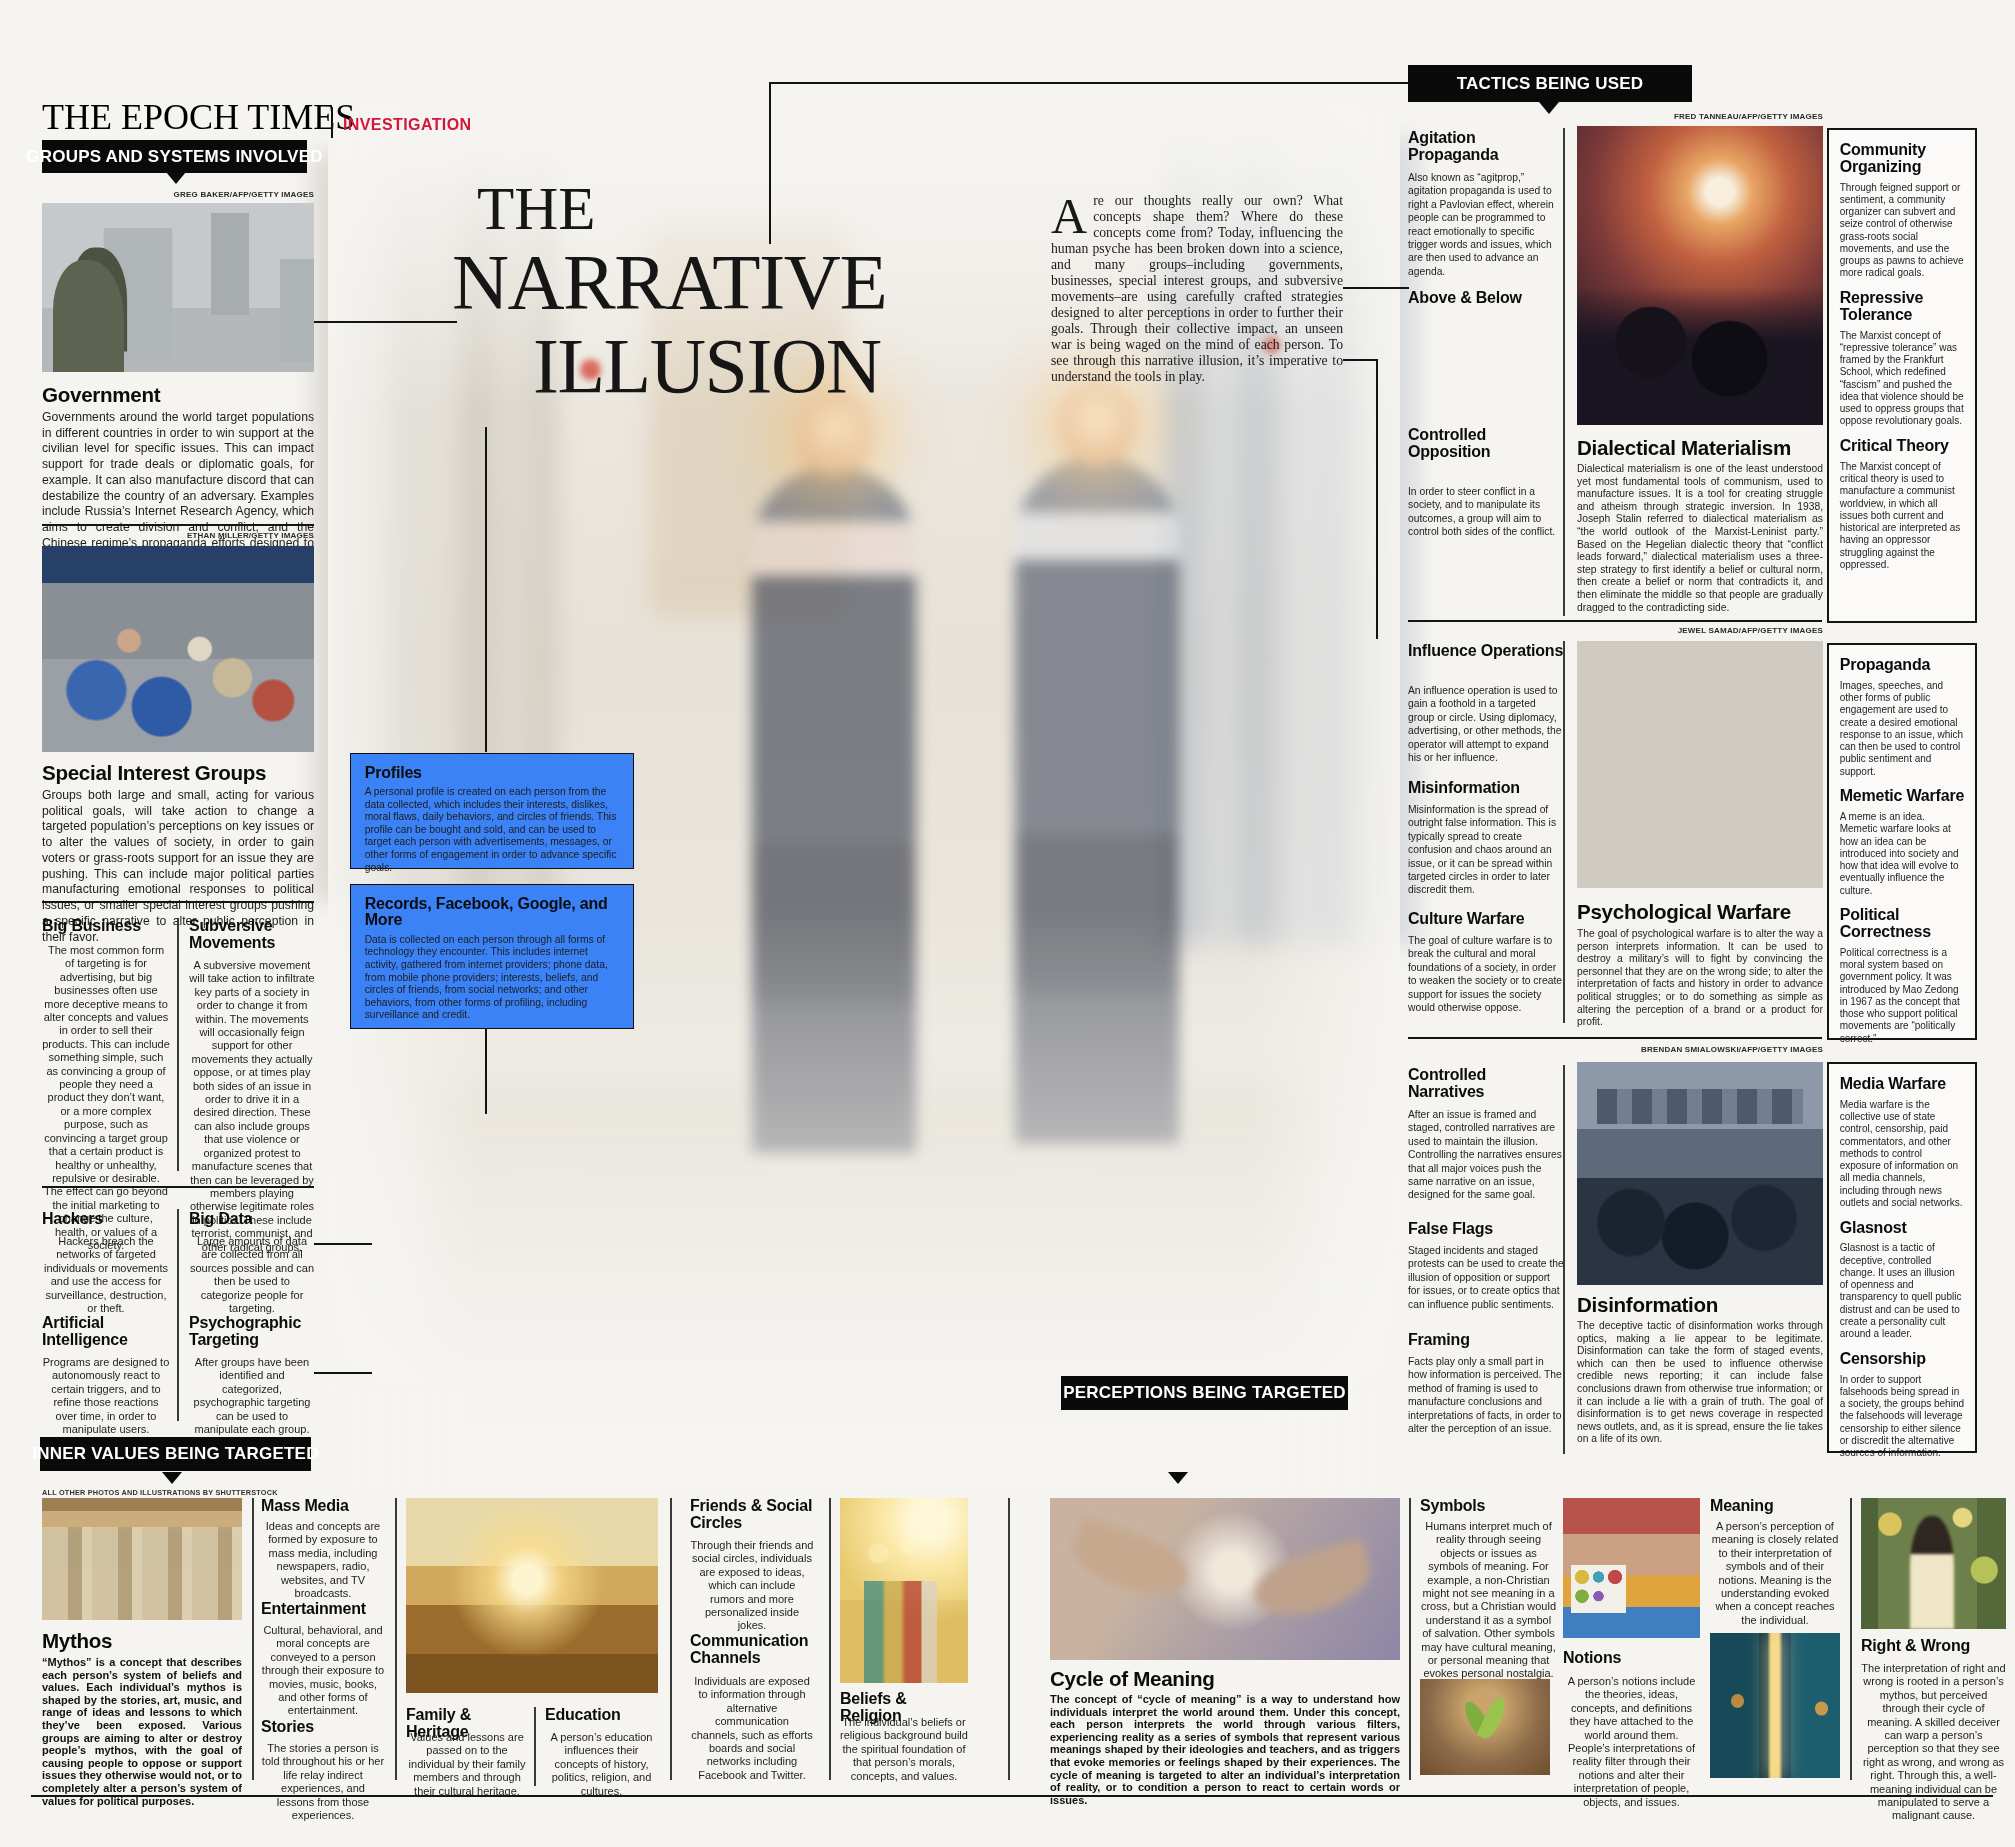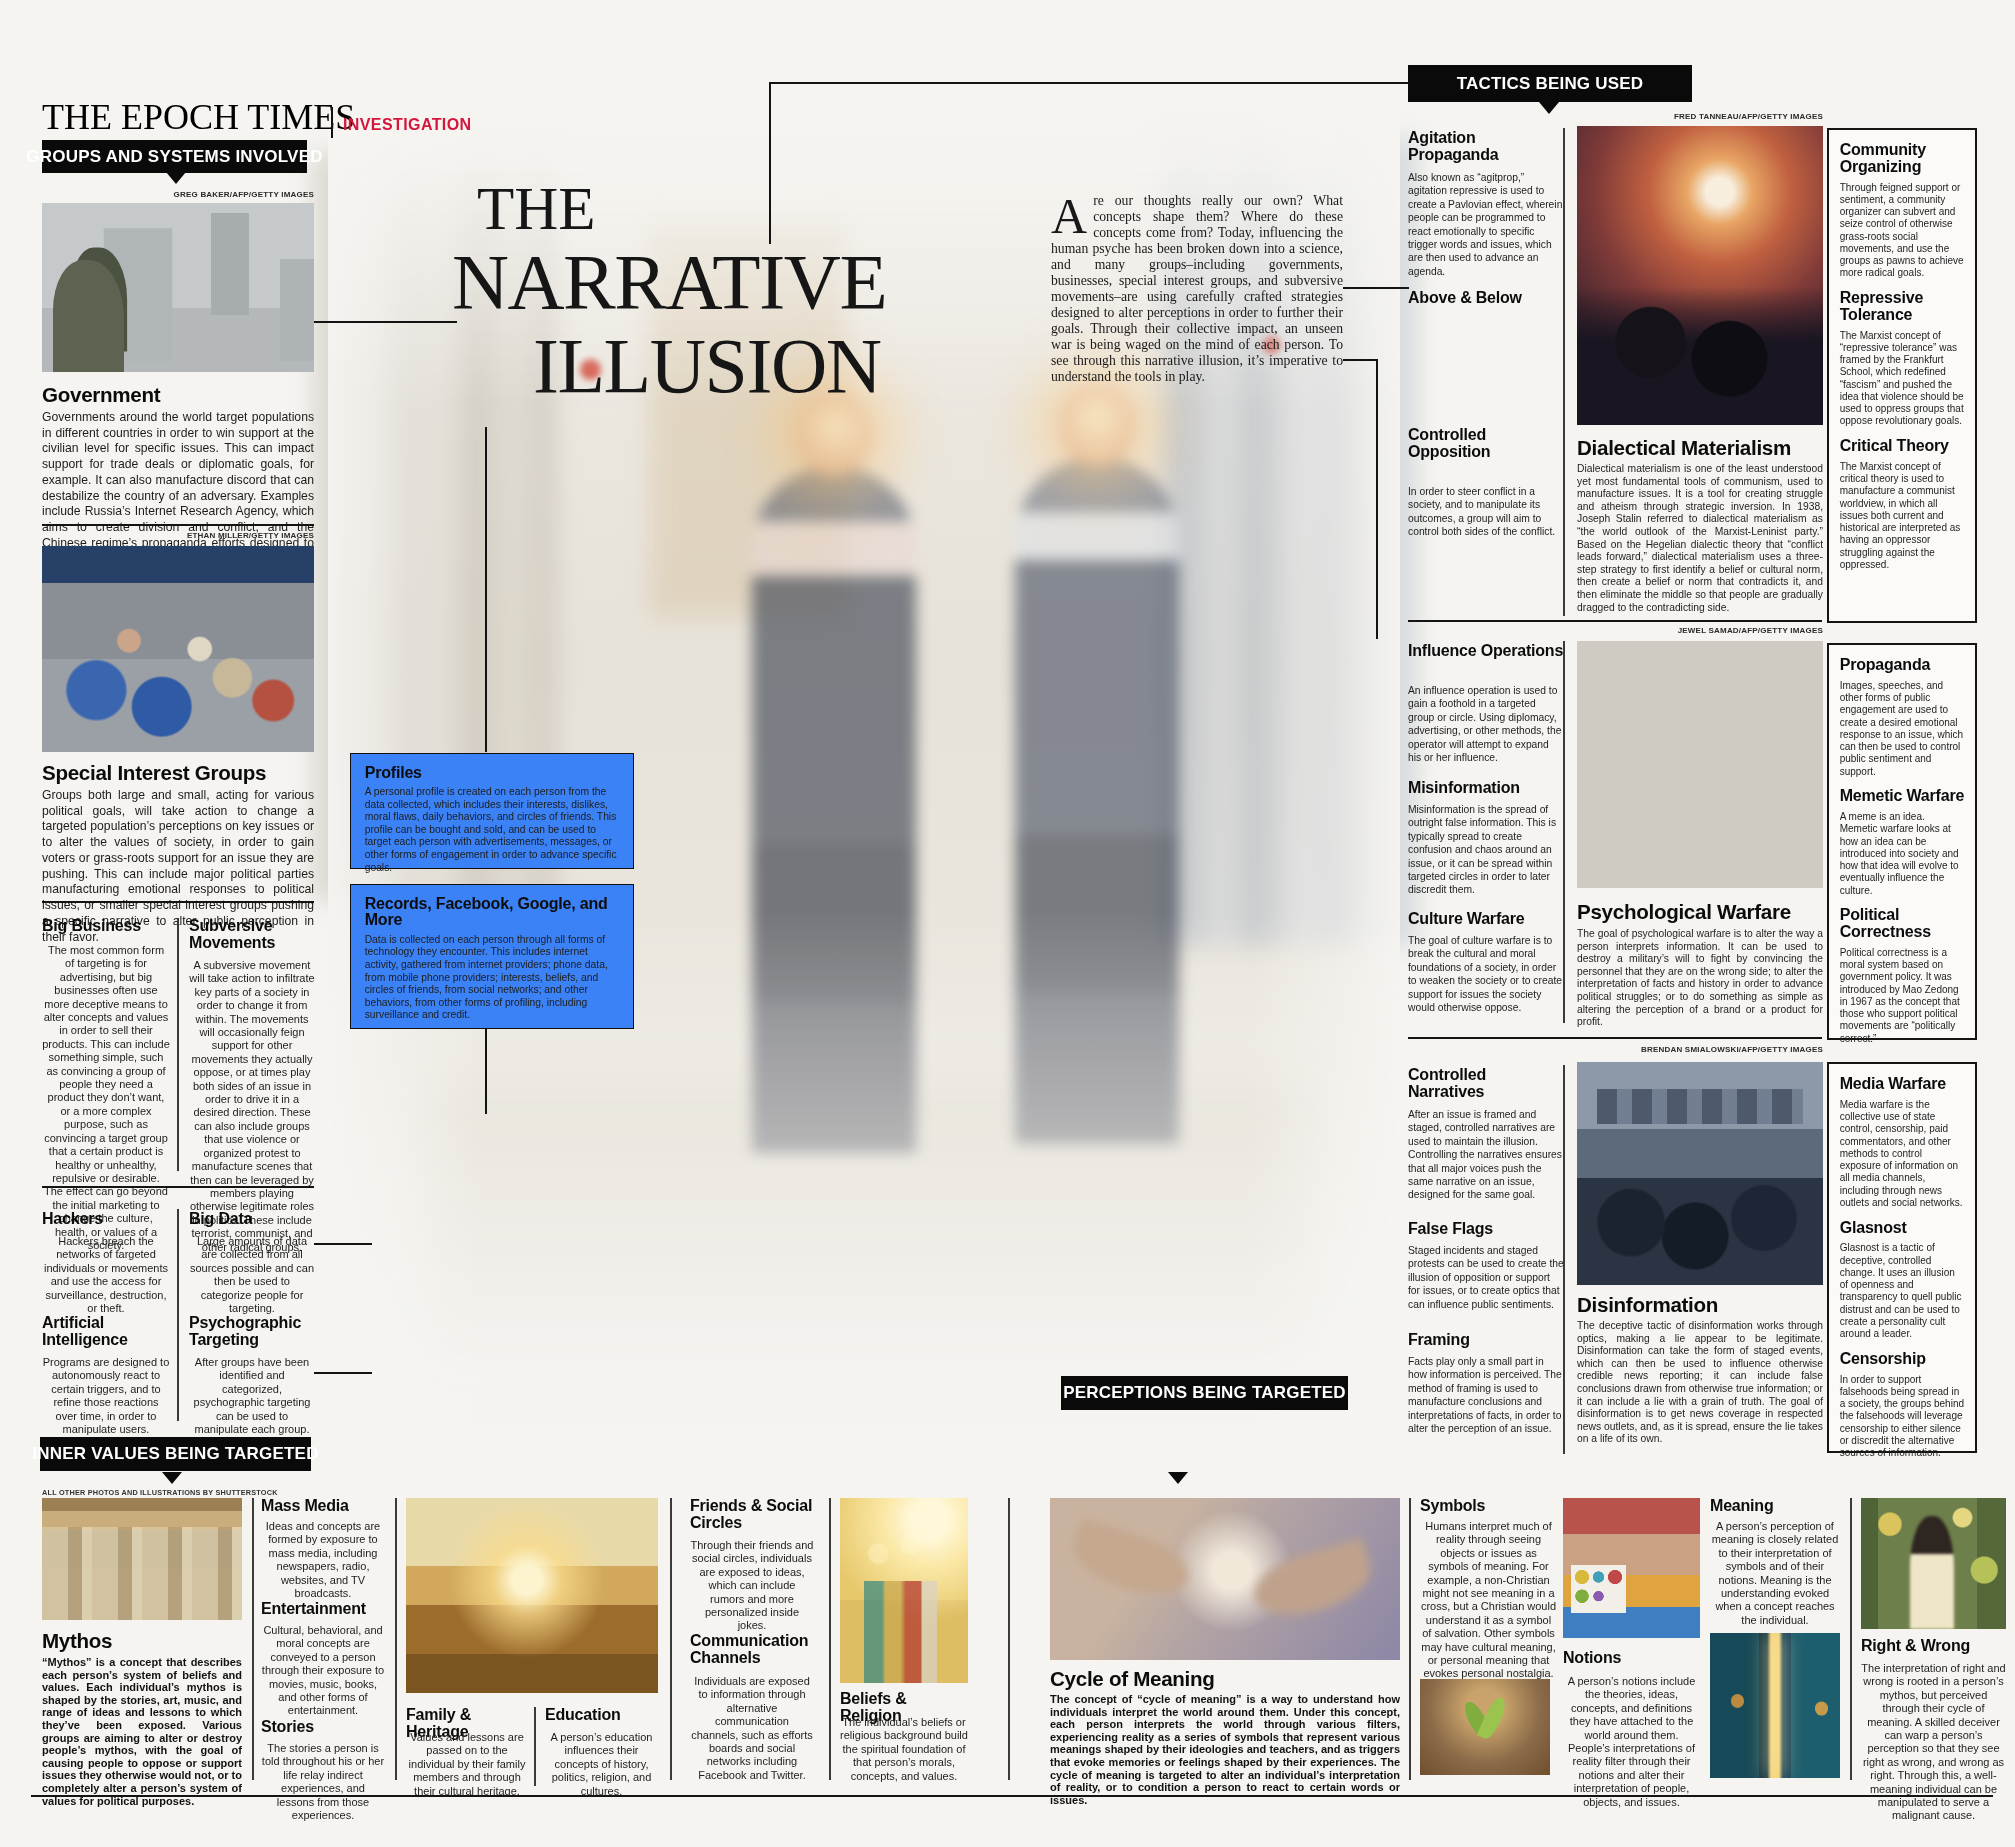--- a/index.html
+++ b/index.html
@@ -200,21 +200,21 @@
   </div>
   <div class="abs wbox" style="left:350px;top:884px;width:284px;height:145px;">
     <div class="h-md" style="margin-bottom:4.6px;">Records, Facebook, Google, and More</div>
     <div class="b-box" style="font-size:10.3px;line-height:12.6px;">Data is collected on each person through all forms of technology they encounter. This includes internet activity, gathered from internet providers; phone data, from mobile phone providers; interests, beliefs, and circles of friends, from social networks; and other behaviors, from other forms of profiling, including surveillance and credit.</div>
   </div>
 
   <div class="abs banner" style="left:1408px;top:65px;width:284px;height:37px;">TACTICS BEING USED</div>
   <div class="abs tri" style="left:1539px;top:102px;"></div>
 
   <div class="abs h-md" style="left:1408px;top:130px;width:156px;">Agitation Propaganda</div>
-  <div class="abs b-t" style="left:1408px;top:171px;width:156px;">Also known as “agitprop,” agitation repressive is used to create a Pavlovian effect, wherein people can be programmed to react emotionally to specific trigger words and issues, which are then used to advance an agenda.</div>
+  <div class="abs b-t" style="left:1408px;top:171px;width:156px;">Also known as “agitprop,” agitation propaganda is used to right a Pavlovian effect, wherein people can be programmed to react emotionally to specific trigger words and issues, which are then used to advance an agenda.</div>
   <div class="abs h-md" style="left:1408px;top:290px;width:156px;">Above &amp; Below</div>
   <div class="abs h-md" style="left:1408px;top:427px;width:156px;">Controlled Opposition</div>
   <div class="abs b-t" style="left:1408px;top:485px;width:156px;">In order to steer conflict in a society, and to manipulate its outcomes, a group will aim to control both sides of the conflict.</div>
   <div class="abs vdiv" style="left:1563px;top:128px;height:488px;"></div>
 
   <div class="abs credit" style="left:1577px;top:113px;width:246px;">FRED TANNEAU/AFP/GETTY IMAGES</div>
   <div class="ph ph-riot" style="left:1577px;top:126px;width:246px;height:299px;"></div>
   <div class="abs h-xl" style="left:1577px;top:437px;width:246px;">Dialectical Materialism</div>
   <div class="abs b-f" style="left:1577px;top:463px;width:246px;">Dialectical materialism is one of the least understood yet most fundamental tools of communism, used to manufacture issues. It is a tool for creating struggle and atheism through strategic inversion. In 1938, Joseph Stalin referred to dialectical materialism as “the world outlook of the Marxist-Leninist party.” Based on the Hegelian dialectic theory that “conflict leads forward,” dialectical materialism uses a three-step strategy to first identify a belief or cultural norm, then create a belief or norm that contradicts it, and then eliminate the middle so that people are gradually dragged to the contradicting side.</div>
 

